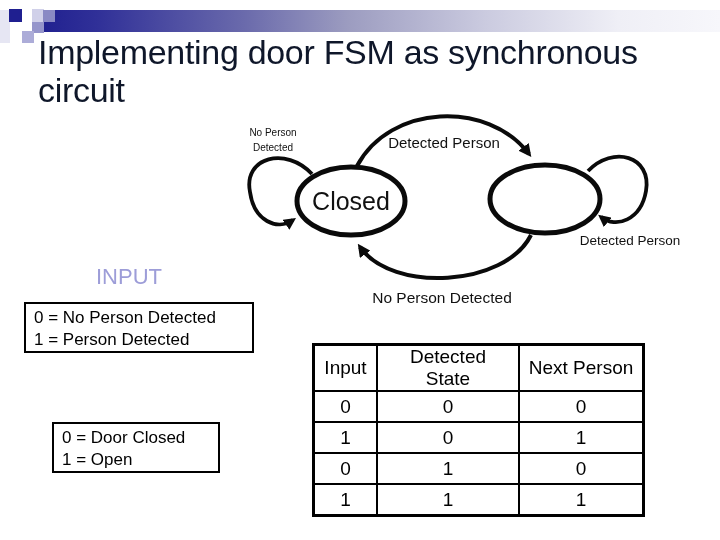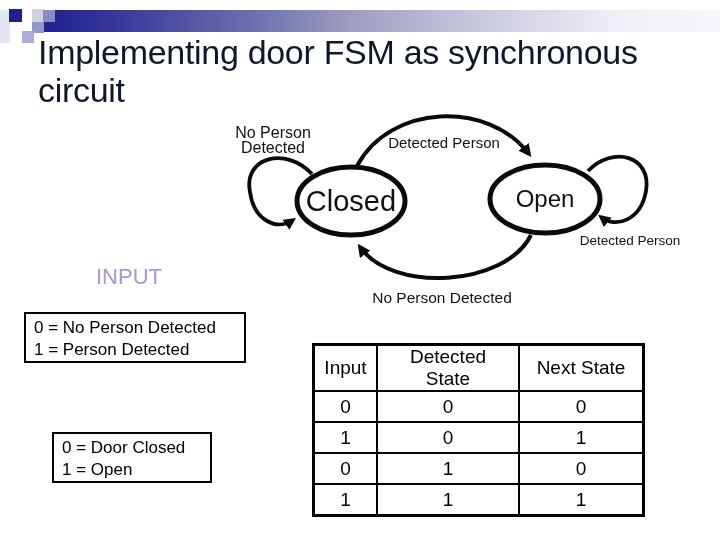--- a/index.html
+++ b/index.html
@@ -18,33 +18,33 @@
   .sq-mid1{left:32px;top:22px;width:12px;height:11px;background:#9595CB;}
   .sq-mid2{left:22px;top:31px;width:12px;height:12px;background:#ACACD8;}
   .sq-overlay{left:43px;top:10px;width:12px;height:12px;background:#8A8AC4;}
   
   .title{position:absolute;left:38px;top:33px;width:670px;
     font-size:34px;line-height:38px;letter-spacing:-0.3px;
     white-space:pre-line;color:#0f172a;}
   
   .fsm-svg{position:absolute;left:230px;top:100px;}
   .dlabel{position:absolute;text-align:center;color:#111;}
-  .lbl-noperson-left{left:233px;top:125px;width:80px;font-size:16px;line-height:15px;white-space:pre-line;}
+  .lbl-noperson-left{left:233px;top:125px;width:80px;font-size:10px;line-height:15px;white-space:pre-line;}
   .lbl-detected-top{left:385px;top:134px;width:118px;font-size:15px;}
   .lbl-noperson-bottom{left:368px;top:289px;width:148px;font-size:15.5px;}
   .lbl-detected-right{left:576px;top:233px;width:108px;font-size:13.5px;}
-  .lbl-state-closed{left:296px;top:187px;width:110px;font-size:29px;line-height:28px;}
+  .lbl-state-closed{left:296px;top:187px;width:110px;font-size:25px;line-height:28px;}
   .lbl-state-open{left:490px;top:185px;width:110px;font-size:24px;line-height:28px;}
   
   .section-heading{position:absolute;width:140px;text-align:center;
     font-size:22px;line-height:24px;color:#9D9DD8;}
   .h-input{left:59px;top:265px;}
   .h-state{left:59px;top:386px;}
   .legend-box{position:absolute;border:2px solid #000;background:#fff;
-    font-size:17px;line-height:22px;white-space:pre-line;padding:3px 12px 0 8px;margin-top:10px;}
+    font-size:17px;line-height:22px;white-space:pre-line;padding:3px 20px 0 8px;}
   .box-input{left:24px;top:302px;width:198px;height:44px;}
   .box-state{left:52px;top:422px;width:136px;height:44px;}
   
   .truth{position:absolute;left:312px;top:343px;border-collapse:collapse;
     font-size:19px;color:#000;background:#fff;}
   .truth th,.truth td{border:2px solid #000;text-align:center;
     font-weight:normal;padding:0 8px;}
   .truth th{height:28px;}
   .truth td{height:29px;}
   .truth{border:3px solid #000;}
@@ -81,40 +81,39 @@
 
     <path d="M 357 166 C 390 104 488 100 529 154" fill="none" stroke="#0A0A0A" stroke-width="4" marker-end="url(#arr)"></path>
 
     <path d="M 531 235 C 505 287 392 293 360 247" fill="none" stroke="#0A0A0A" stroke-width="4" marker-end="url(#arr)"></path>
 
     <ellipse cx="351" cy="201" rx="54" ry="34" fill="#ffffff" stroke="#0A0A0A" stroke-width="5"></ellipse>
     <ellipse cx="545" cy="199" rx="55" ry="34" fill="#ffffff" stroke="#0A0A0A" stroke-width="5"></ellipse>
   </svg>
 
   <div class="dlabel lbl-state-closed">Closed</div>
-  <div class="dlabel lbl-state-open">Open</div>
   <div class="dlabel lbl-noperson-left">No Person
 Detected</div>
   <div class="dlabel lbl-detected-top">Detected Person</div>
   <div class="dlabel lbl-noperson-bottom">No Person Detected</div>
   <div class="dlabel lbl-detected-right">Detected Person</div>
 
   <div class="section-heading h-input">INPUT</div>
   <div class="legend-box box-input">0 = No Person Detected
 1 = Person Detected</div>
 
   <div class="legend-box box-state">0 = Door Closed
 1 = Open</div>
 
   <table class="truth">
     <thead>
       <tr>
         <th class="col-input">Input</th>
         <th class="col-present">Detected State</th>
-        <th class="col-next">Next State</th>
+        <th class="col-next">Next Person</th>
       </tr>
     </thead>
     <tbody>
       <tr>
         <td>0</td>
         <td>0</td>
         <td>0</td>
       </tr>
       <tr>
         <td>1</td>

